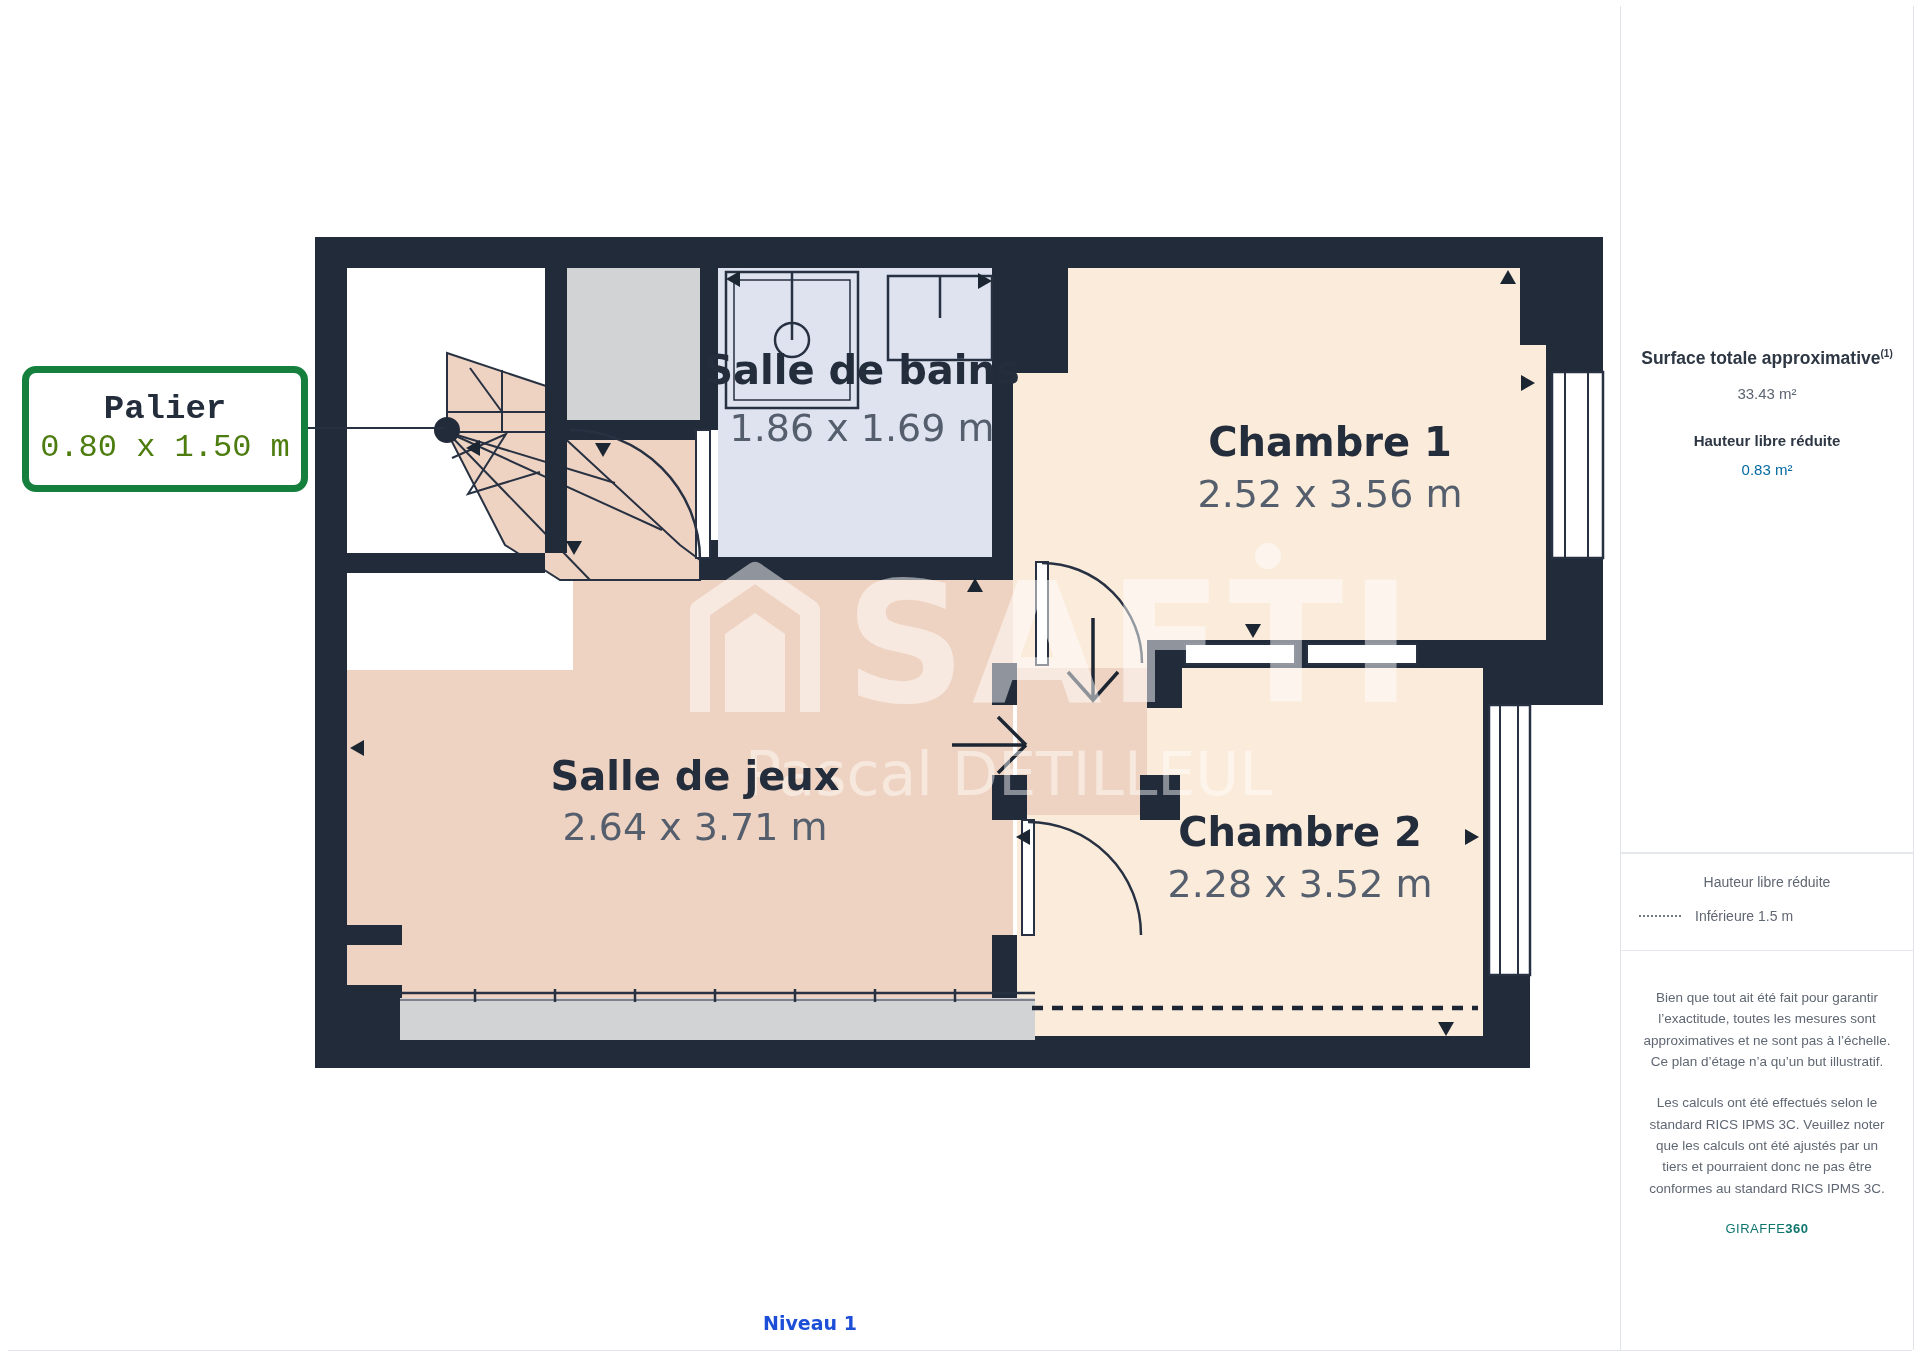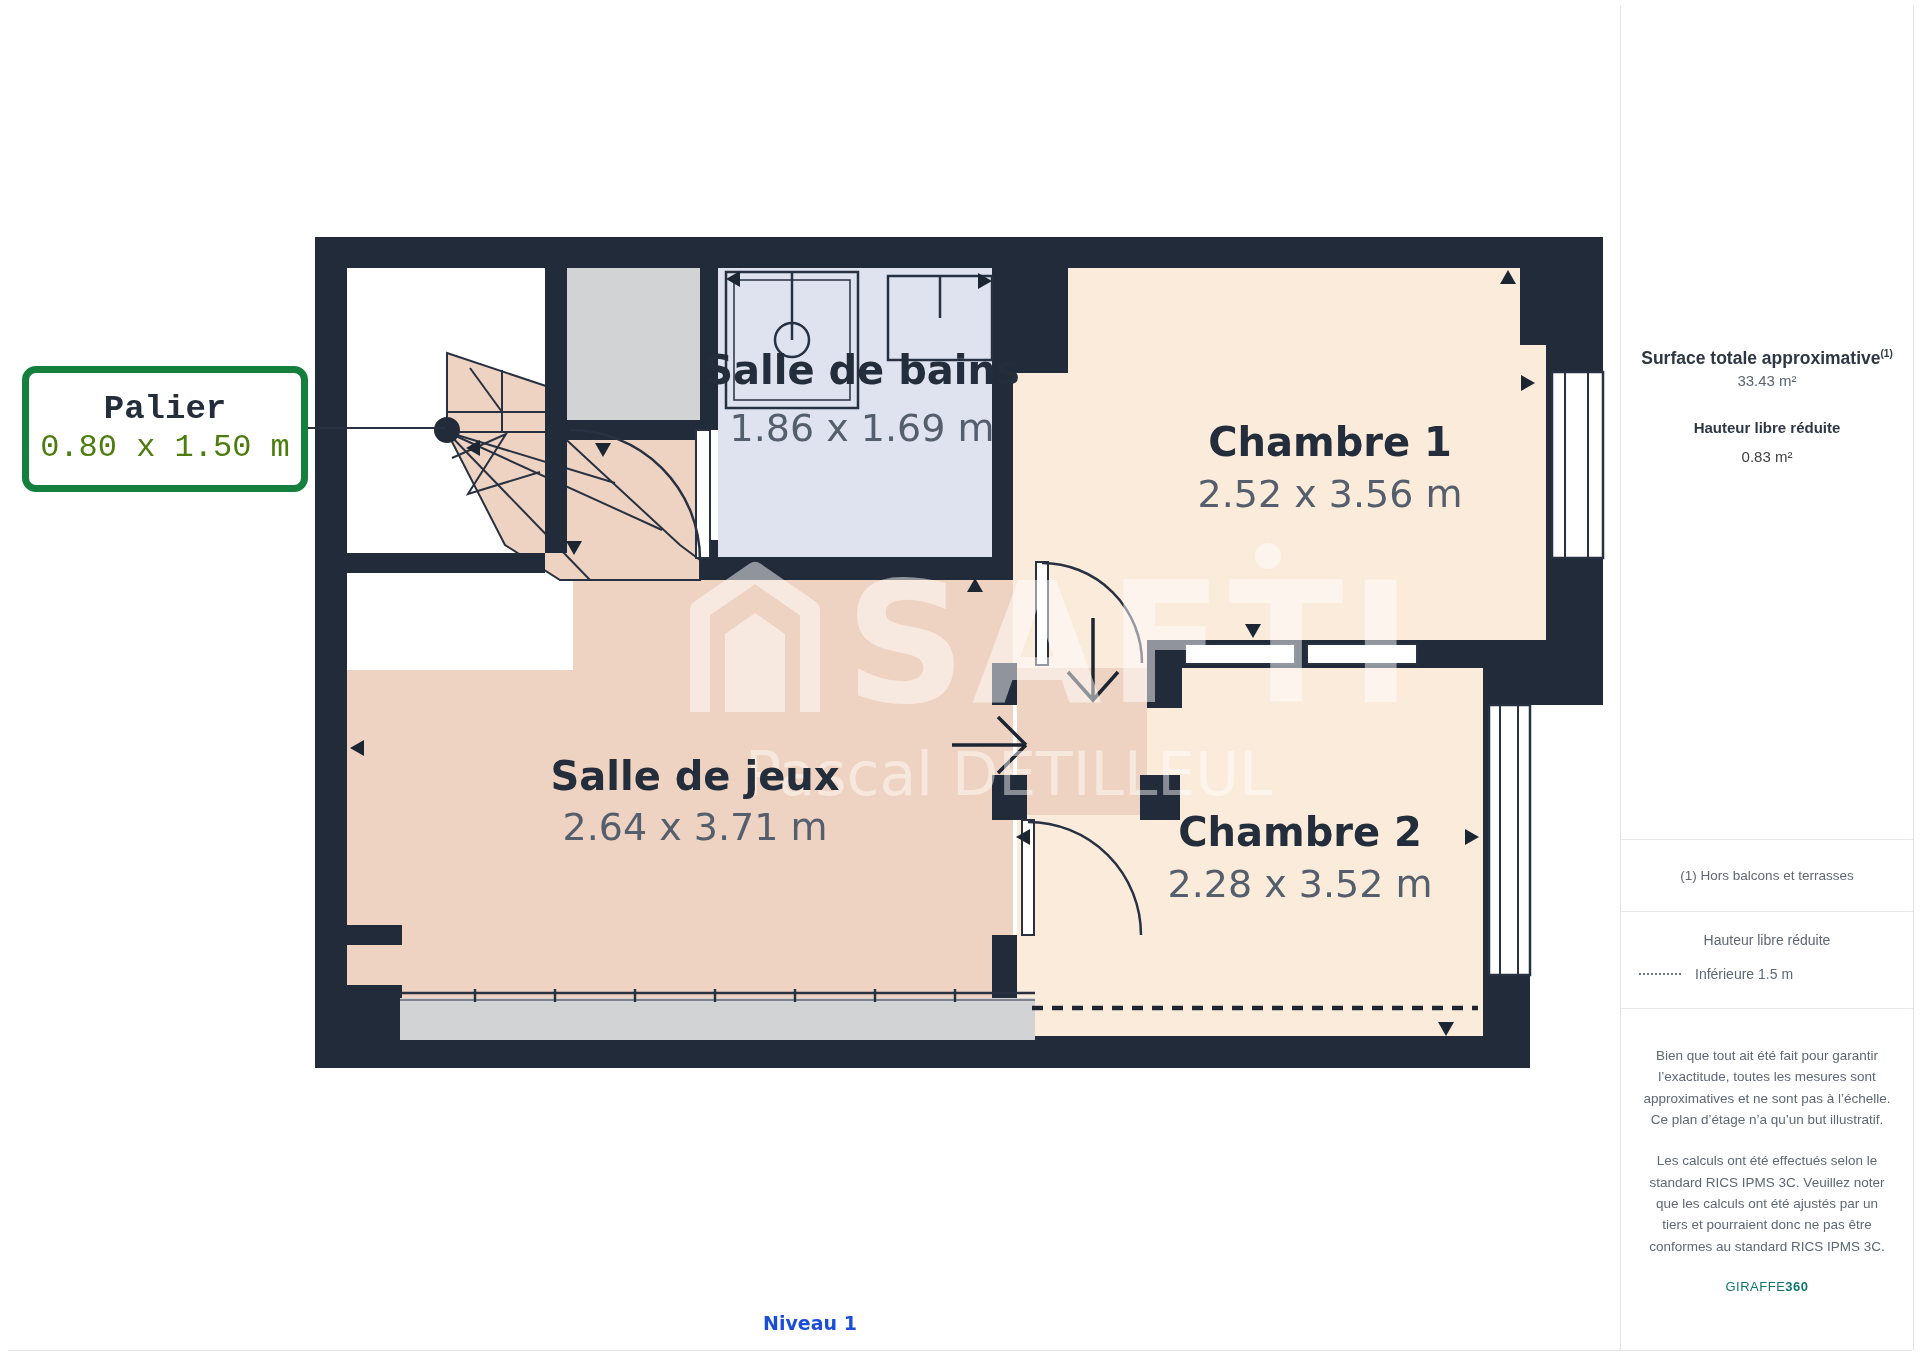--- a/index.html
+++ b/index.html
@@ -16,23 +16,23 @@
   .callout .name{font-size:34px;font-weight:bold;color:#232d3b;line-height:1.1;}
   .callout .dims{font-size:32px;color:#4d7c0f;line-height:1.2;}
   
   .sidebar{position:absolute;left:1620px;top:6px;width:292px;height:1344px;background:#ffffff;
            border-left:1px solid #e0e4e8;border-right:1px solid #e0e4e8;
            display:flex;flex-direction:column;align-items:stretch;color:#2e3744;}
   .sb-center{text-align:center;}
   .sb-stats{padding-top:342px;}
   .sb-title{font-size:17.5px;font-weight:bold;color:#2e3744;}
   .sb-title sup{font-size:10px;}
-  .sb-value{font-size:15px;color:#5b6470;margin-top:3px;}
+  .sb-value{font-size:15px;color:#5b6470;margin-top:16px;}
   .sb-title2{font-size:15px;font-weight:bold;color:#2e3744;margin-top:30px;}
-  .sb-value2{font-size:15px;color:#404040;margin-top:12px;}
+  .sb-value2{font-size:15px;color:#0369a1;margin-top:12px;}
   .sb-div{border-top:1px solid #e5e8ec;margin:0;}
   .sb-spacer{flex:0 0 auto;}
   .sb-footnote{font-size:13.5px;color:#5f6773;padding:28px 18px;}
   .sb-legend{padding:20px 18px 26px 18px;}
   .sb-legend .t{font-size:14px;color:#5f6773;}
   .sb-legend .row{margin-top:18px;font-size:14px;color:#5f6773;display:flex;align-items:center;justify-content:flex-start;}
   .dotted{display:inline-block;width:42px;height:0;border-top:2px dotted #707a86;margin-right:14px;}
   .sb-disc{padding:36px 22px 0 22px;font-size:13.5px;color:#5f6773;line-height:1.58;}
   .sb-disc p{margin:0 0 20px 0;}
   .sb-brand{margin-top:10px;font-size:13px;color:#0f766e;letter-spacing:.5px;}
@@ -206,21 +206,20 @@
   <div class="sidebar">
     <div class="sb-stats sb-center">
       <div class="sb-title"><span>Surface totale approximative</span><sup>(1)</sup></div>
       <div class="sb-value">33.43 m²</div>
       <div class="sb-title2">Hauteur libre réduite</div>
       <div class="sb-value2">0.83 m²</div>
     </div>
 
     <div class="sb-spacer" style="height:374px"></div>
     <div class="sb-div"></div>
-    <div class="sb-footnote sb-center">(1) Hors balcons et terrasses</div>
     <div class="sb-div"></div>
 
     <div class="sb-legend sb-center">
       <div class="t">Hauteur libre réduite</div>
       <div class="row">
         <span class="dotted"></span>
         <span>Inférieure 1.5 m</span>
       </div>
     </div>
     <div class="sb-div"></div>

